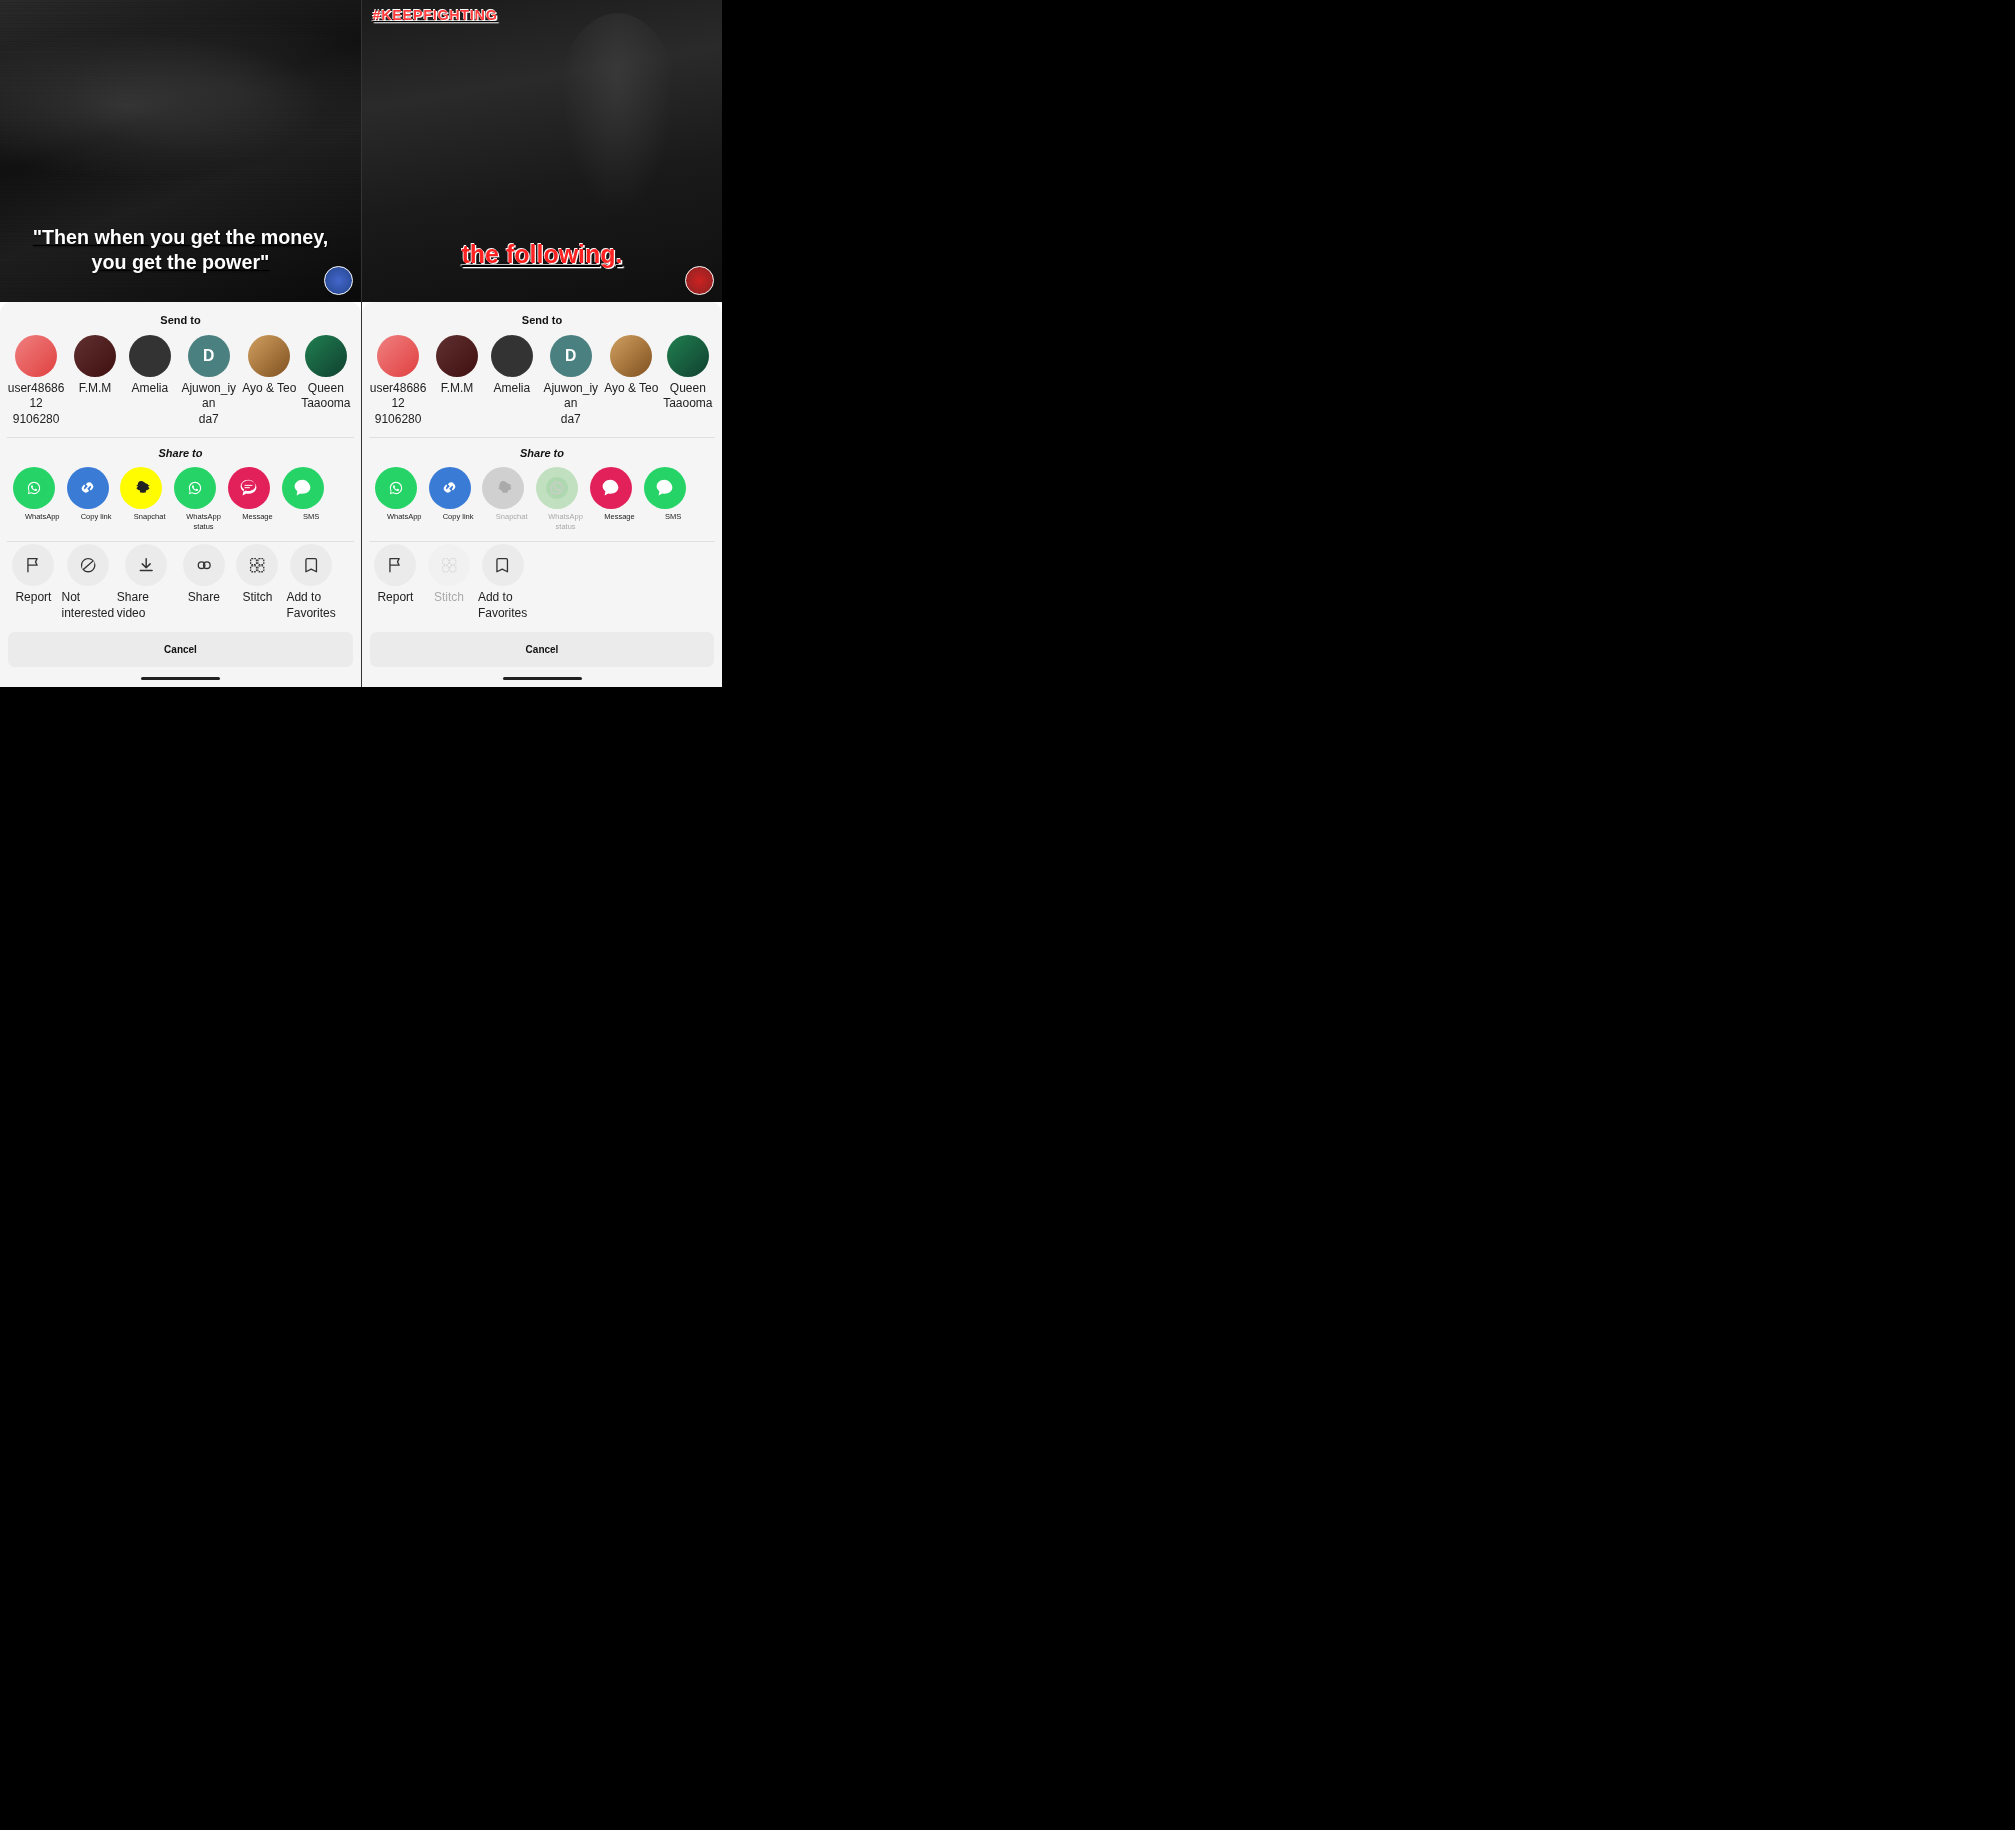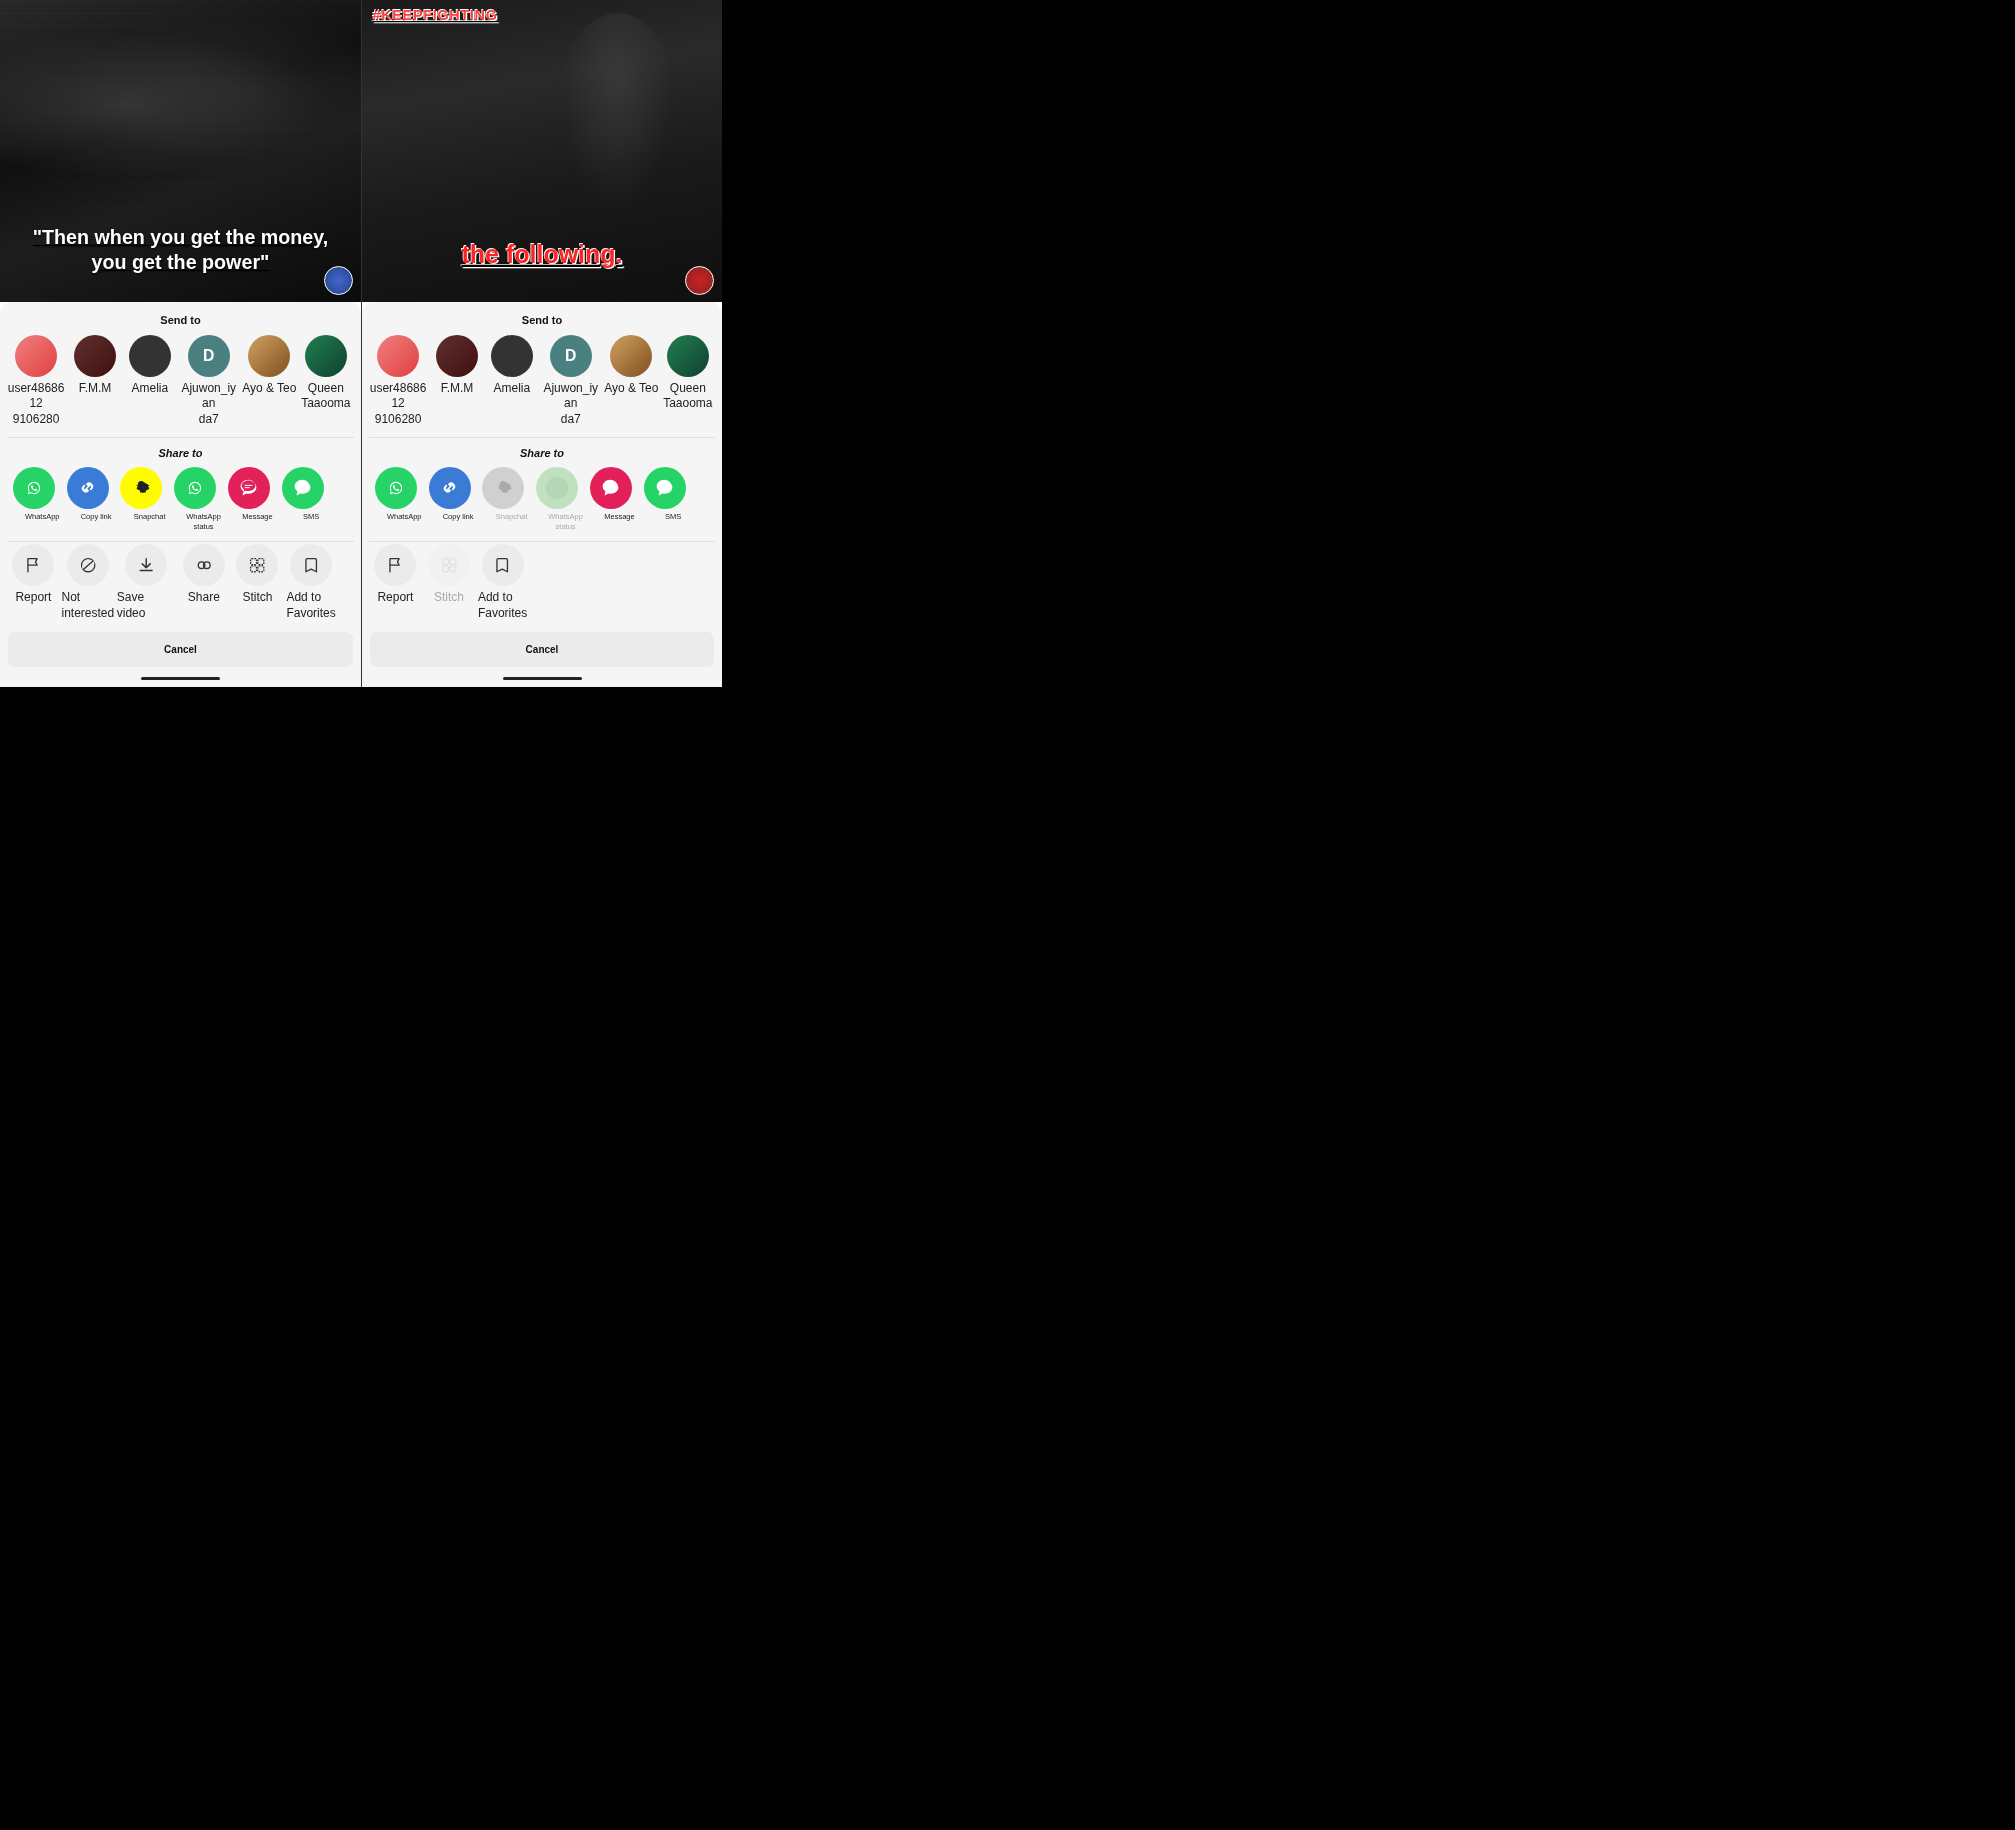--- a/index.html
+++ b/index.html
@@ -407,21 +407,21 @@
         </div>
         <div class="action-label">Not<br>interested</div>
       </div>
 
       <div class="action-item">
         <div class="action-icon">
           <svg width="18.4" height="18.4" viewBox="0 0 28 28" fill="none">
             <path d="M14 4v14M8 12l6 6 6-6M5 22h18" stroke="#333" stroke-width="2.2" stroke-linecap="round" stroke-linejoin="round"></path>
           </svg>
         </div>
-        <div class="action-label">Save video</div>
+        <div class="action-label">Share video</div>
       </div>
 
       <div class="action-item">
         <div class="action-icon">
           <svg width="18.4" height="18.4" viewBox="0 0 28 28" fill="none">
             <circle cx="10" cy="14" r="5" stroke="#333" stroke-width="2"></circle>
             <circle cx="18" cy="14" r="5" stroke="#333" stroke-width="2"></circle>
           </svg>
         </div>
         <div class="action-label">Share</div>

